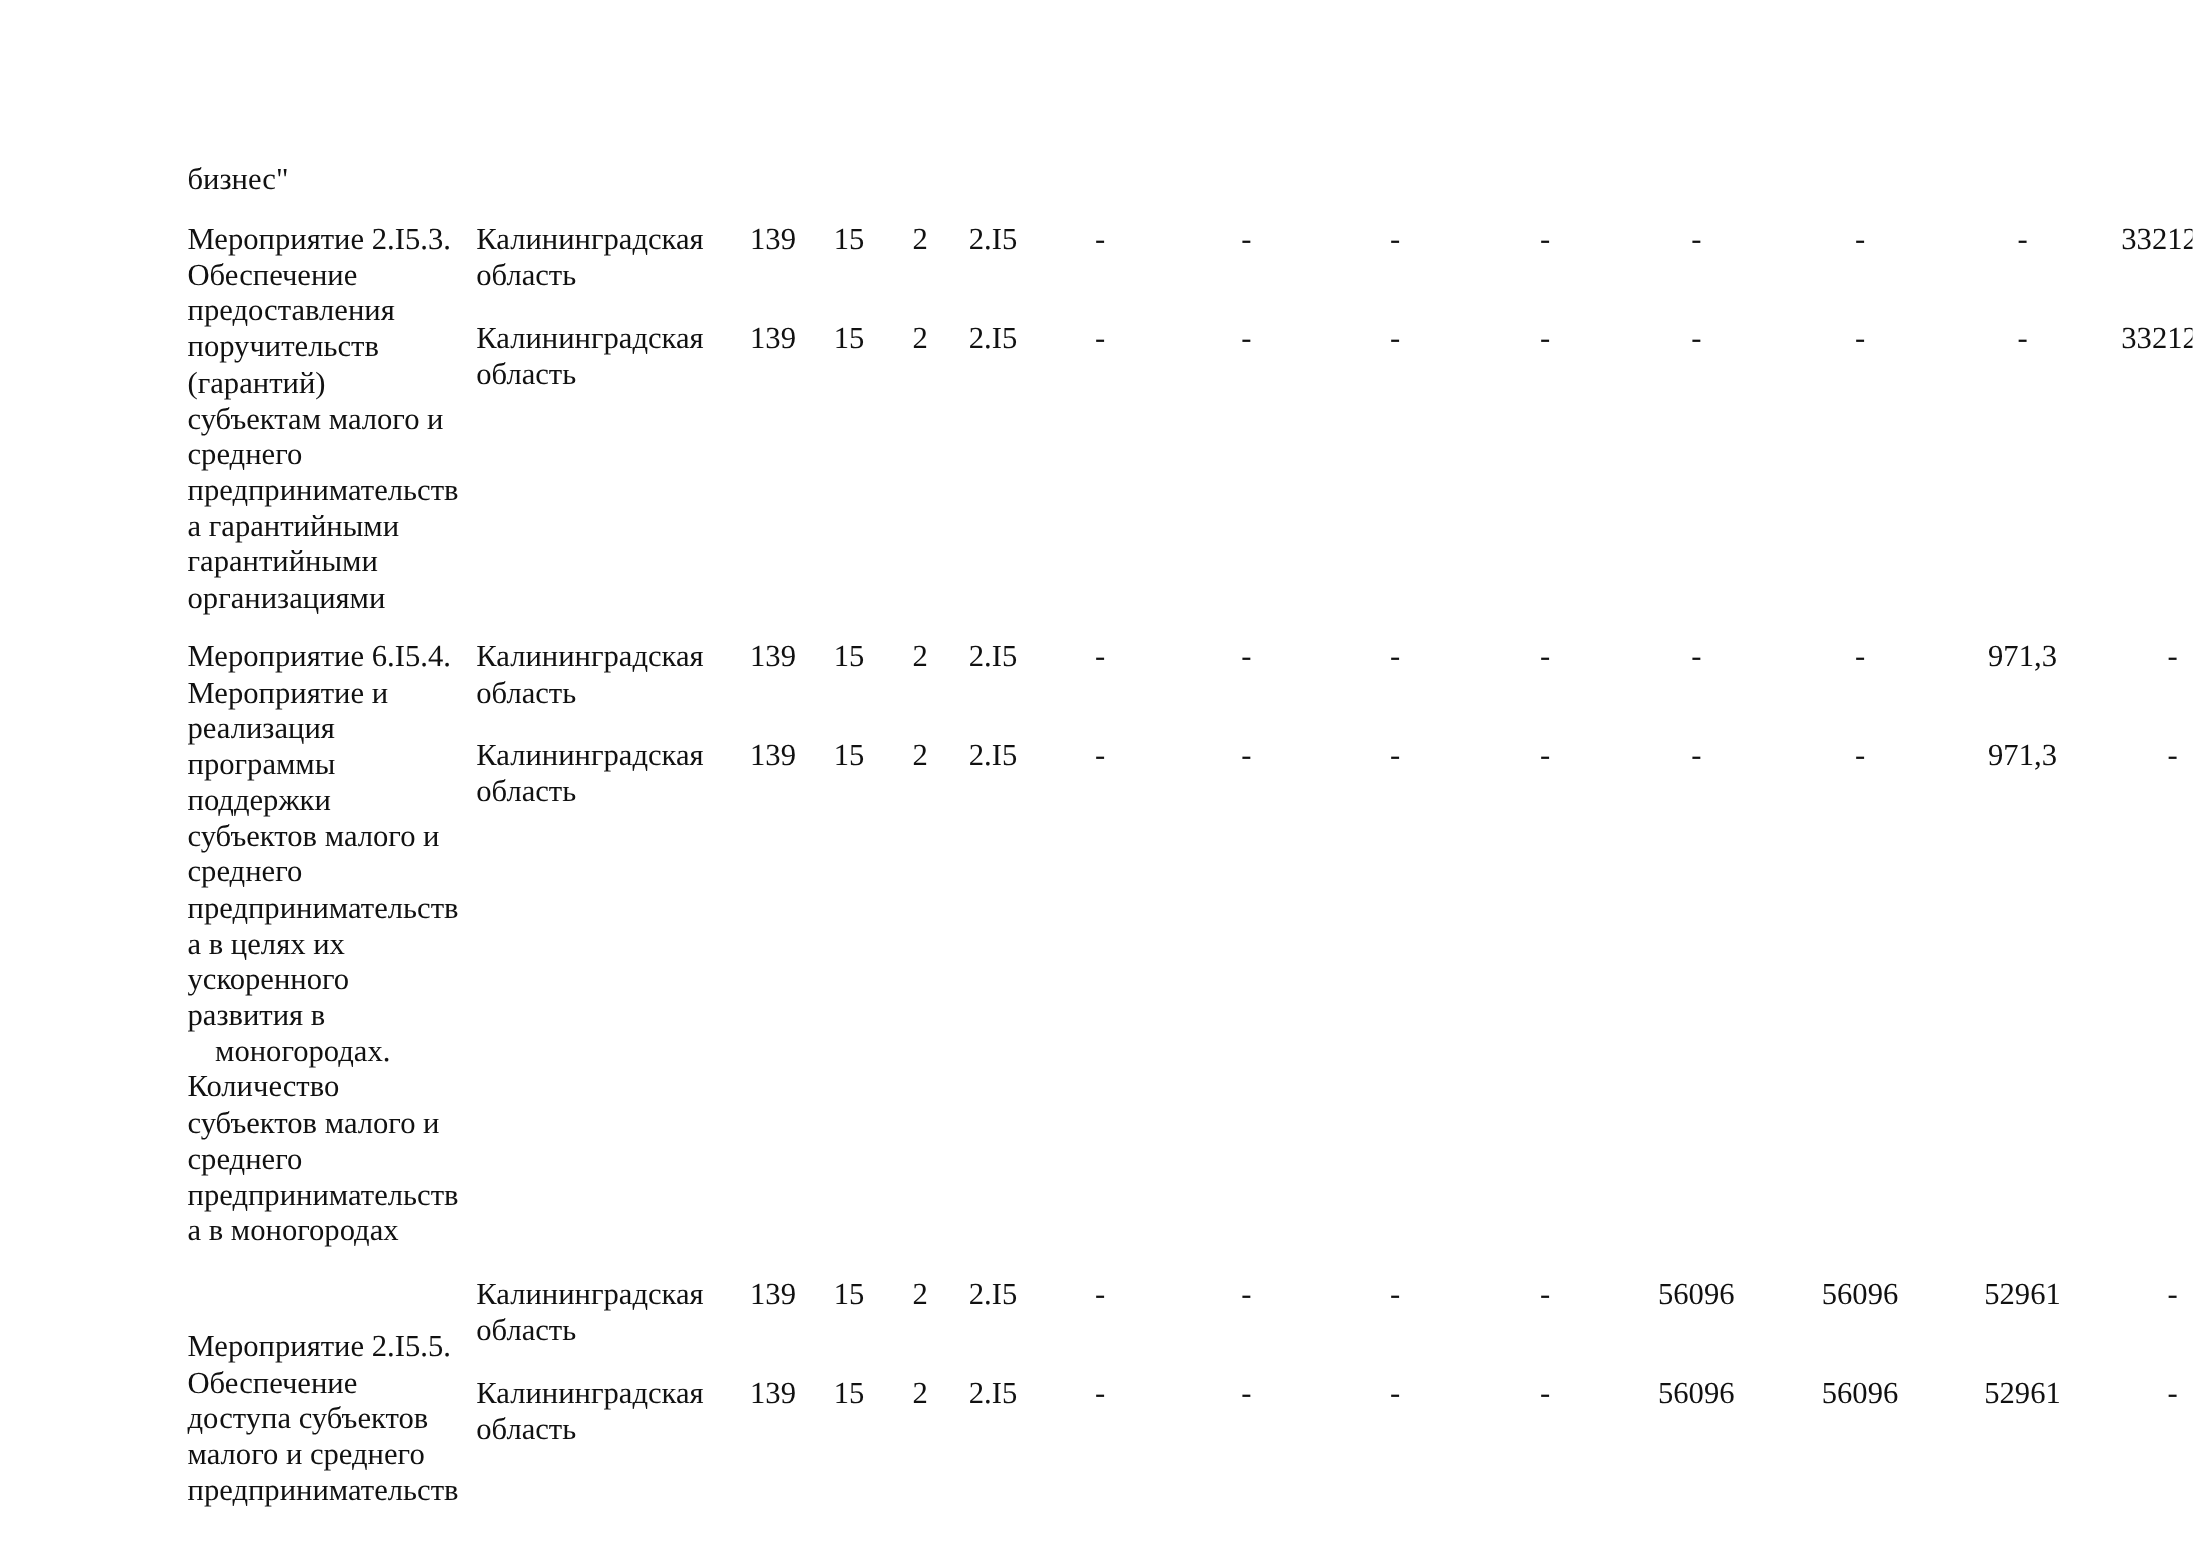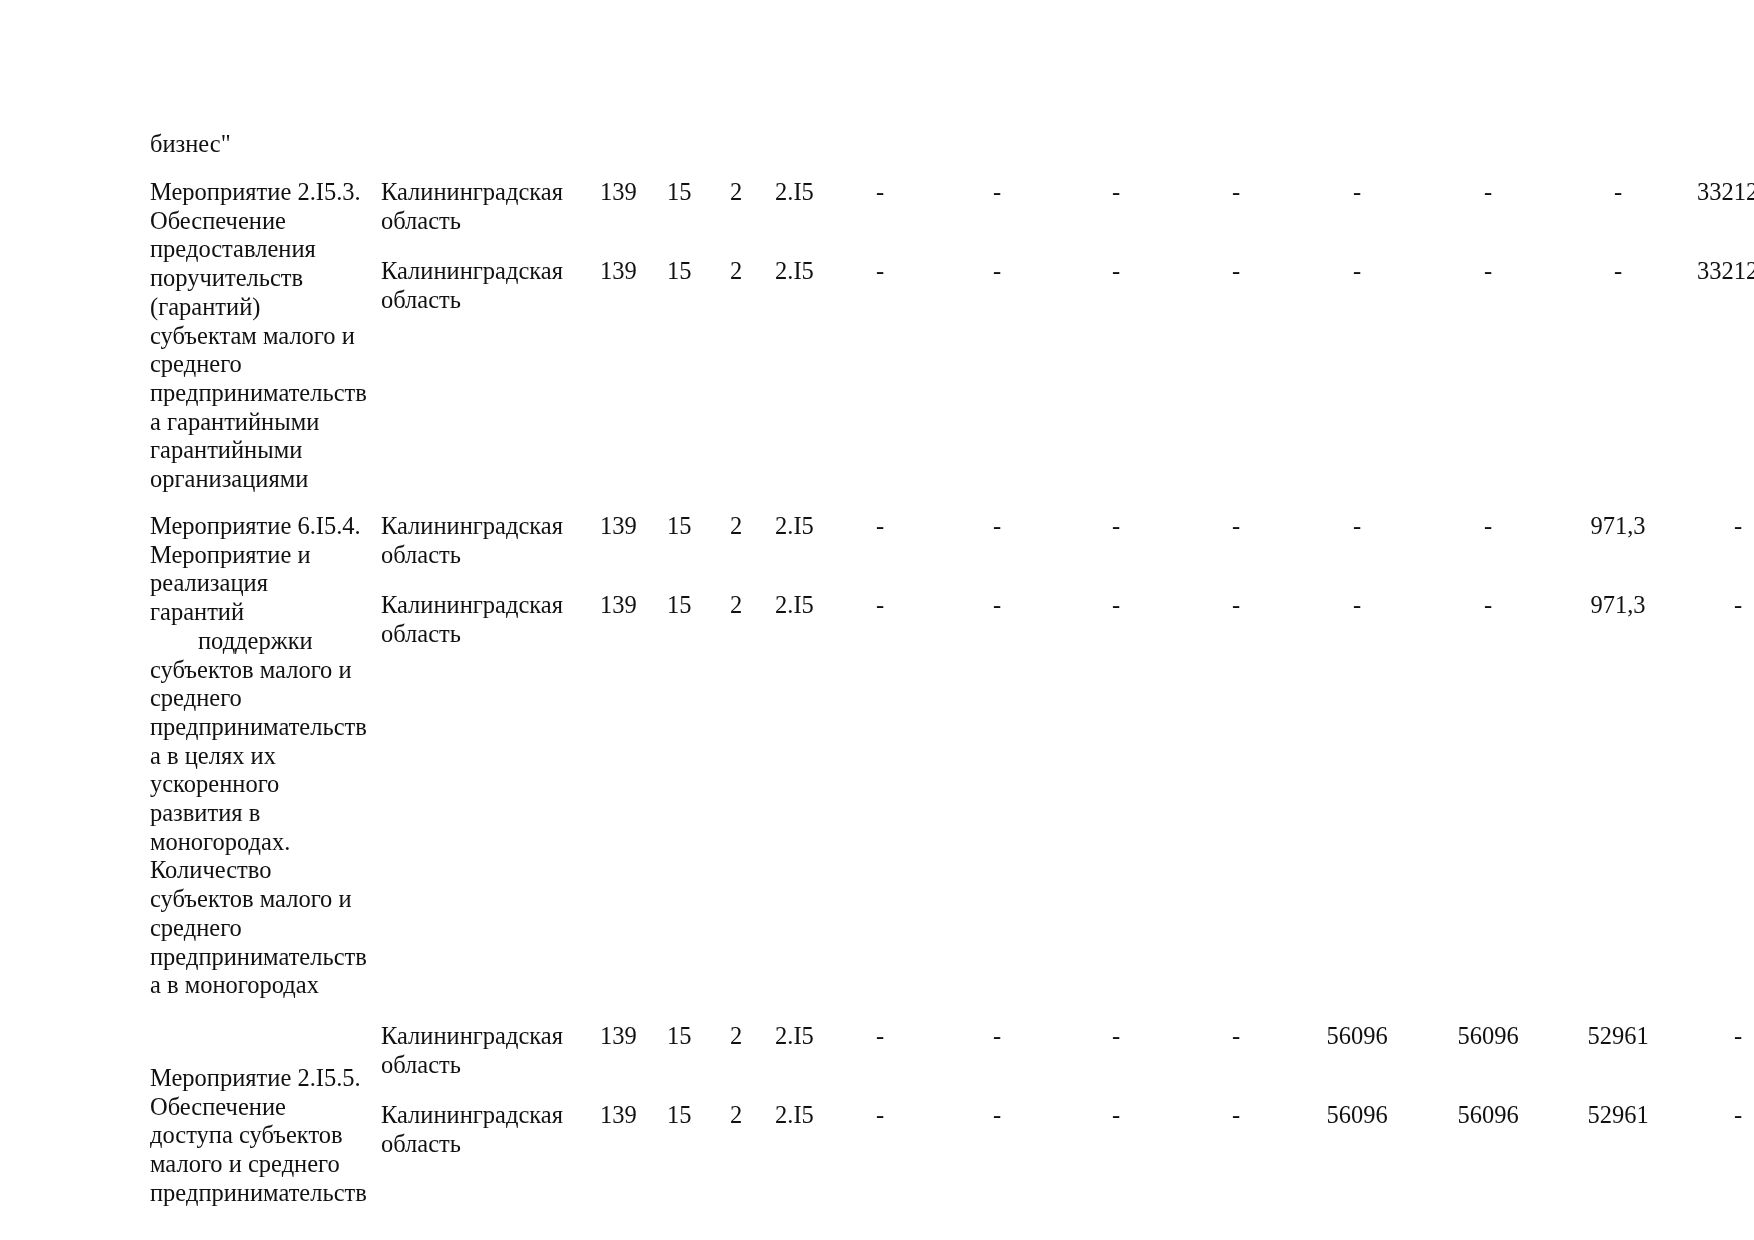--- a/index.html
+++ b/index.html
@@ -64,29 +64,29 @@
       <div class="c" style="left: 1307px; top: 257px;">-</div>
       <div class="c" style="left: 1438px; top: 257px;">-</div>
       <div class="c" style="left: 1568px; top: 257px;">-</div>
       <div class="abs" style="left: 1697px; top: 257px;">33212</div>
     </div>
     <div>
       <div class="desc" style="top: 512px;">
         <div style="white-space: nowrap;">Мероприятие 6.I5.4.</div>
         <div style="white-space: nowrap;">Мероприятие и</div>
         <div style="white-space: nowrap;">реализация</div>
-        <div style="white-space: nowrap;">гарантий</div>
-        <div style="white-space: nowrap; margin-left: 48px;">поддержки</div>
+        <div style="white-space: nowrap;">программы</div>
+        <div style="white-space: nowrap;">поддержки</div>
         <div style="white-space: nowrap;">субъектов малого и</div>
         <div style="white-space: nowrap;">среднего</div>
         <div style="white-space: nowrap;">предпринимательств</div>
         <div style="white-space: nowrap;">а в целях их</div>
         <div style="white-space: nowrap;">ускоренного</div>
         <div style="white-space: nowrap;">развития в</div>
-        <div style="white-space: nowrap;">моногородах.</div>
+        <div style="white-space: nowrap; margin-left: 22px;">моногородах.</div>
         <div style="white-space: nowrap;">Количество</div>
         <div style="white-space: nowrap;">субъектов малого и</div>
         <div style="white-space: nowrap;">среднего</div>
         <div style="white-space: nowrap;">предпринимательств</div>
         <div style="white-space: nowrap;">а в моногородах</div>
       </div>
       <div class="region" style="top: 512px;">
         <div>Калининградская</div>
         <div>область</div>
       </div>

